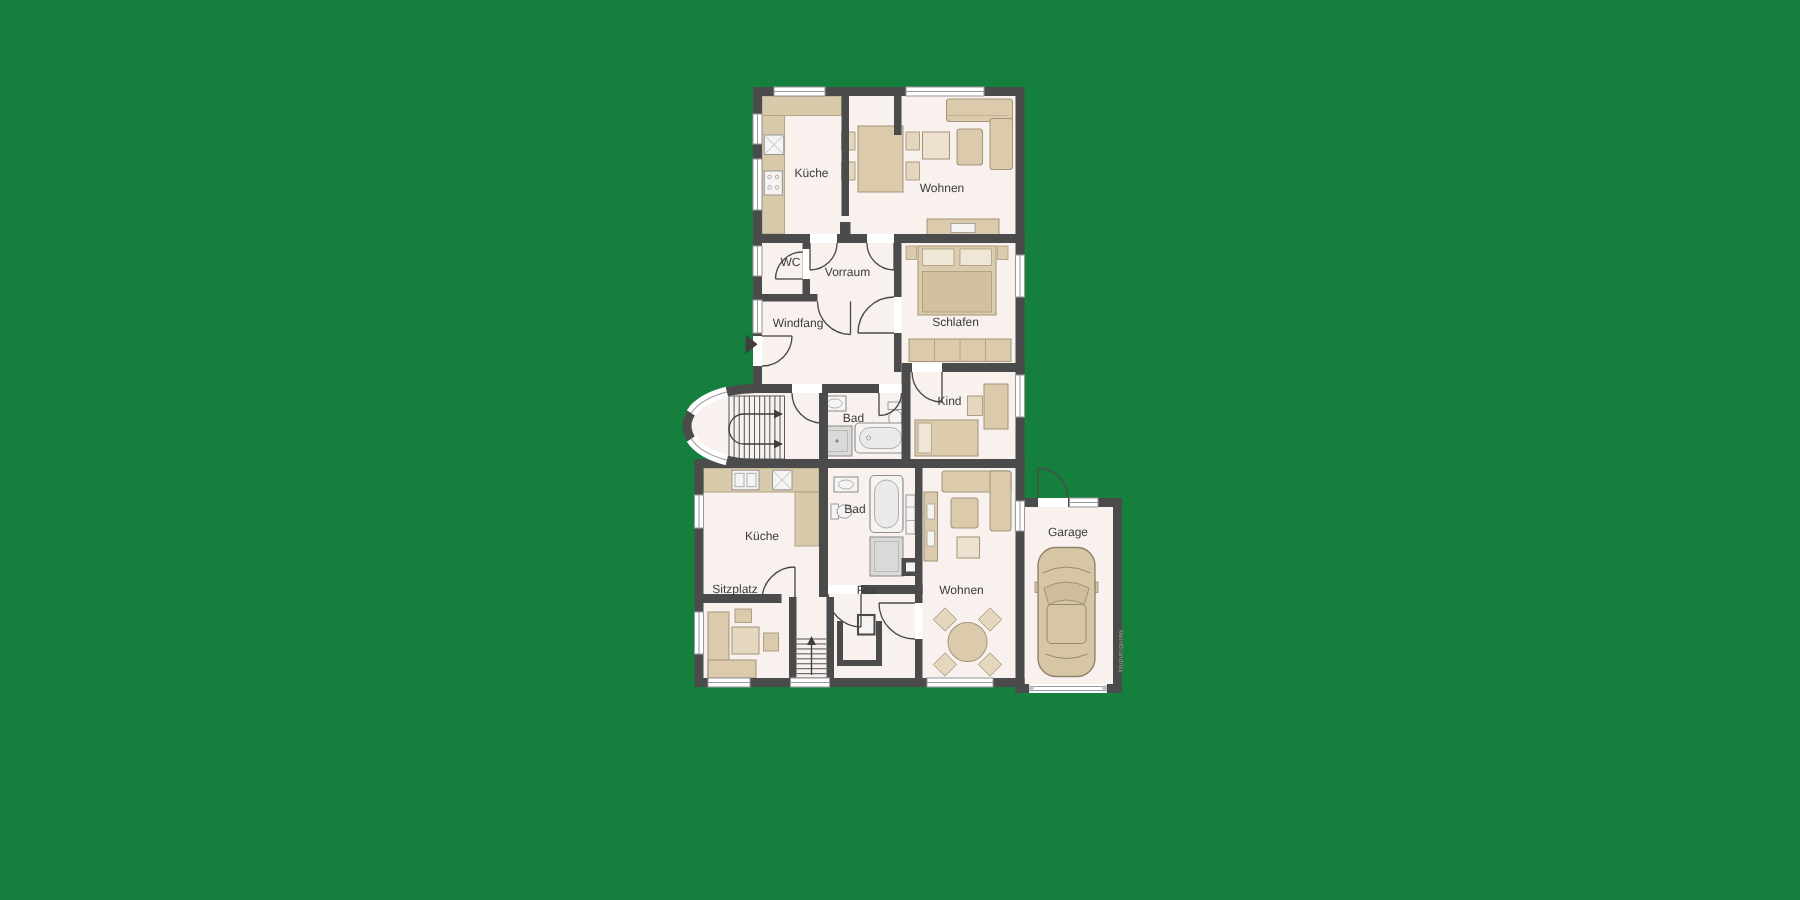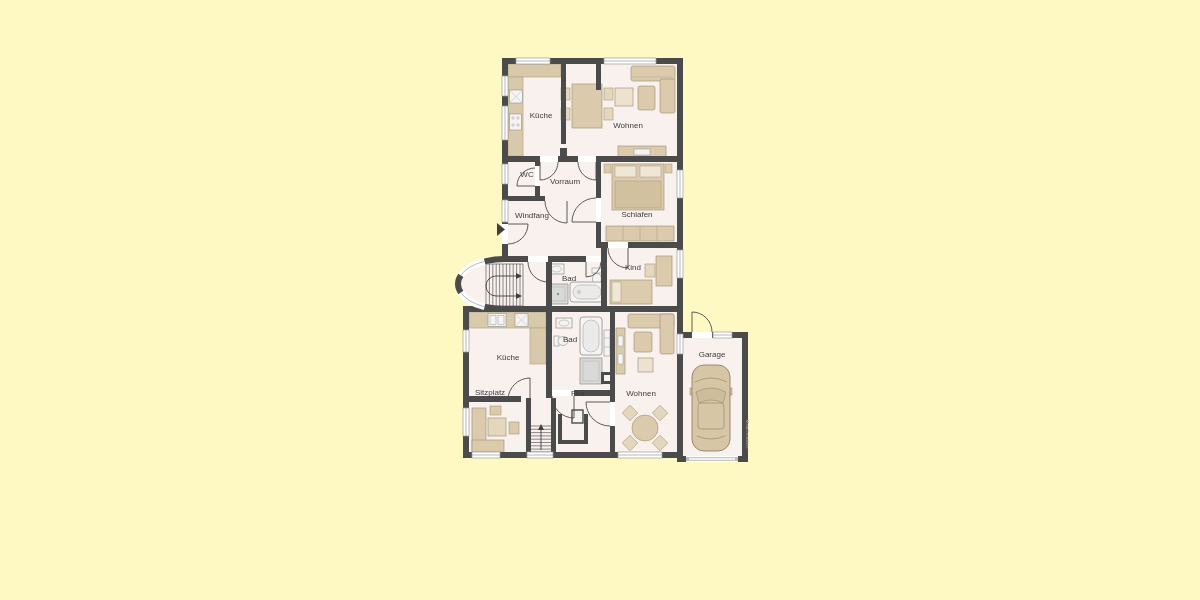--- a/index.html
+++ b/index.html
@@ -1,16 +1,16 @@
 <!DOCTYPE html>
 <html><head>
 <meta charset="utf-8">
 <style>
   html,body{margin:0;padding:0;background:#ffffff;}
-  .stage{position:relative;width:1200px;height:600px;background:#fef9c3;overflow:hidden;
+  .stage{position:relative;width:1200px;height:600px;background:#15803d;overflow:hidden;
          font-family:"Liberation Sans", sans-serif;}
   svg{position:absolute;left:0;top:0;}
   text{font-family:"Liberation Sans", sans-serif;}
   .room-label{font-size:8px;fill:#3c3c3c;}
   .watermark{font-size:4px;fill:#a8a09a;letter-spacing:.2px;}
 </style>
 </head>
 <body>
 
 <div class="stage">

